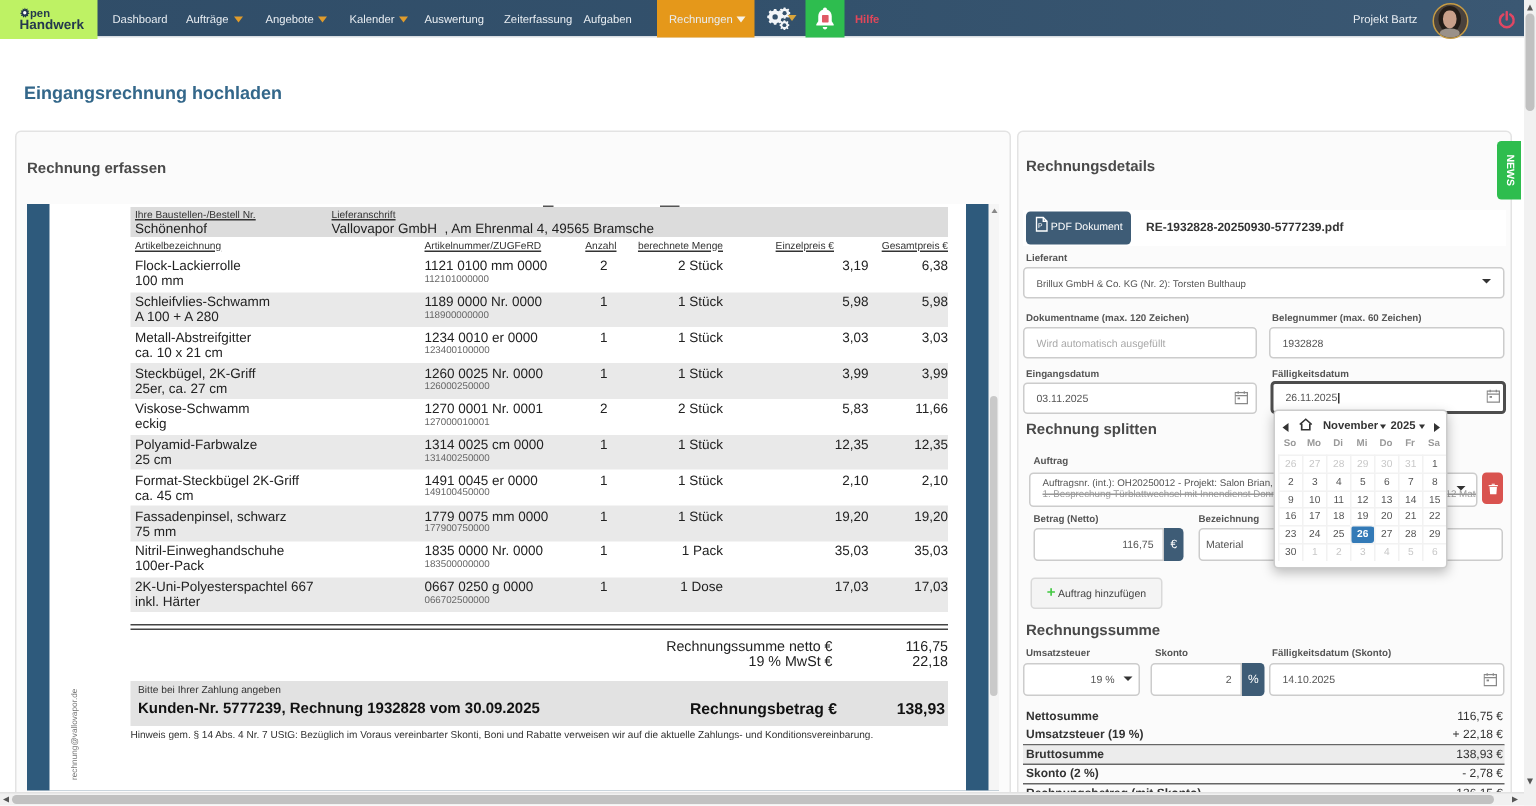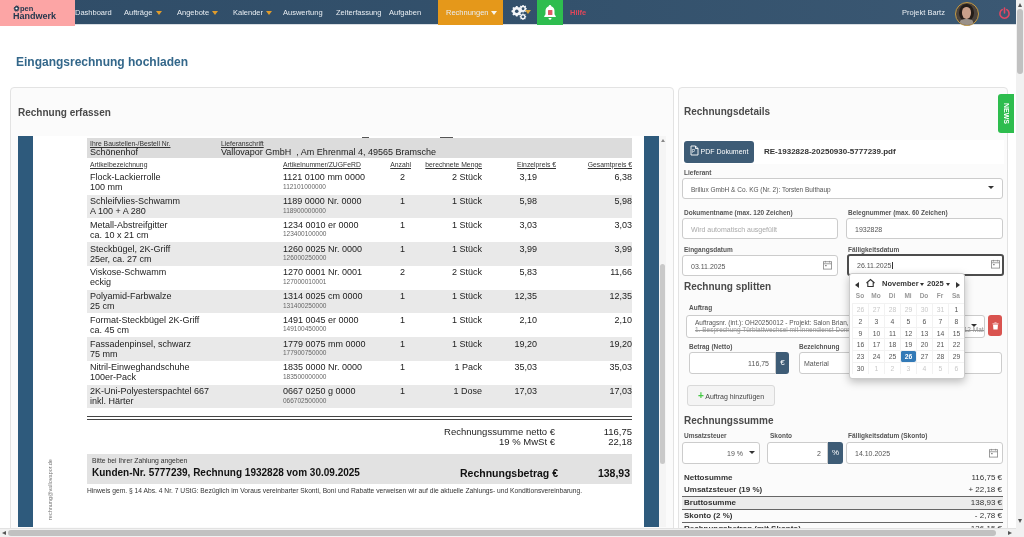--- a/index.html
+++ b/index.html
@@ -2,41 +2,41 @@
 <html><head>
 <meta charset="utf-8">
 <style>
   * { margin:0; padding:0; box-sizing:border-box; }
   html,body { width:1024px; height:537px; overflow:hidden; background:#fff;
     font-family:"Liberation Sans", sans-serif; }
   .abs { position:absolute; }
   .b { font-weight:bold; }
   
   #nav { position:absolute; left:0; top:0; width:1016px; height:25px; background:linear-gradient(90deg,#304d68 0%,#33516c 55%,#3b5873 100%); border-bottom:1px solid #d8dde2; }
-  #logo { position:absolute; left:0; top:0; width:75px; height:26px; background:#fca5a5; }
+  #logo { position:absolute; left:0; top:0; width:65px; height:26px; background:#bef264; }
   .navitem { position:absolute; top:0; height:25px; line-height:26px; color:#e8edf2; font-size:7.5px; }
   .caret-a { position:absolute; width:0; height:0; border-left:3.5px solid transparent; border-right:3.5px solid transparent; border-top:4px solid #e09c2c; top:11px; }
   .caret-w { position:absolute; width:0; height:0; border-left:3.5px solid transparent; border-right:3.5px solid transparent; border-top:4px solid #f7f3ea; top:11px; }
   .caret-d { position:absolute; width:0; height:0; border-left:3px solid transparent; border-right:3px solid transparent; border-top:3.5px solid #333; }
   
   .card { position:absolute; background:#fbfbfb; border:1px solid #e3e3e3; border-radius:4px; }
   .sechead { position:absolute; font-size:10px; font-weight:bold; color:#4a4a4a; }
   .lbl { position:absolute; font-size:6.5px; font-weight:bold; color:#555; }
   .inp { position:absolute; background:#fff; border:1px solid #ccc; border-radius:3px; font-size:7px; color:#555; }
   
   #pdfview { position:absolute; left:18px; top:136px; width:648px; height:391px; background:#2e5a7c; }
   #pdfpage { position:absolute; left:15px; top:0px; width:611px; height:391px; background:#fff; }
   .prow { position:absolute; left:69px; width:545px; }
   .gband { background:#e9e9e9; }
   .pn1 { position:absolute; left:3px; font-size:9px; color:#222; }
   .pa1 { position:absolute; left:196px; font-size:9px; color:#222; }
   .pa2 { position:absolute; left:196px; font-size:6.5px; color:#666; }
   .pqty { position:absolute; left:280px; width:38px; font-size:9px; color:#222; text-align:right; }
   .pmen { position:absolute; left:316px; width:79px; font-size:9px; color:#222; text-align:right; }
-  .pe1 { position:absolute; left:380px; width:70px; font-size:9px; color:#222; text-align:right; }
+  .pe1 { position:absolute; left:422px; width:70px; font-size:9px; color:#222; text-align:right; }
   .pe2 { position:absolute; left:471px; width:74px; font-size:9px; color:#222; text-align:right; }
   .phead { position:absolute; font-size:6.8px; color:#333; text-decoration:underline; }
   
   #dp { position:absolute; left:849px; top:273px; width:116px; height:106px; background:#fff; border:1px solid #ccc; border-radius:3px; box-shadow:0 3px 8px rgba(0,0,0,0.25); z-index:60; }
   .dpd { position:absolute; width:16px; text-align:center; font-size:6.5px; font-weight:bold; color:#999; }
   .dpn { position:absolute; width:16px; height:11.8px; line-height:11.8px; text-align:center; font-size:6.8px; color:#555; border-left:1px solid #f2f2f2; border-top:1px solid #f2f2f2; }
   .dpo { color:#c8c8c8; }
   
   .sbtrack { position:absolute; background:#f1f1f1; }
   .sbthumb { position:absolute; background:#c1c1c1; border-radius:3px; }

